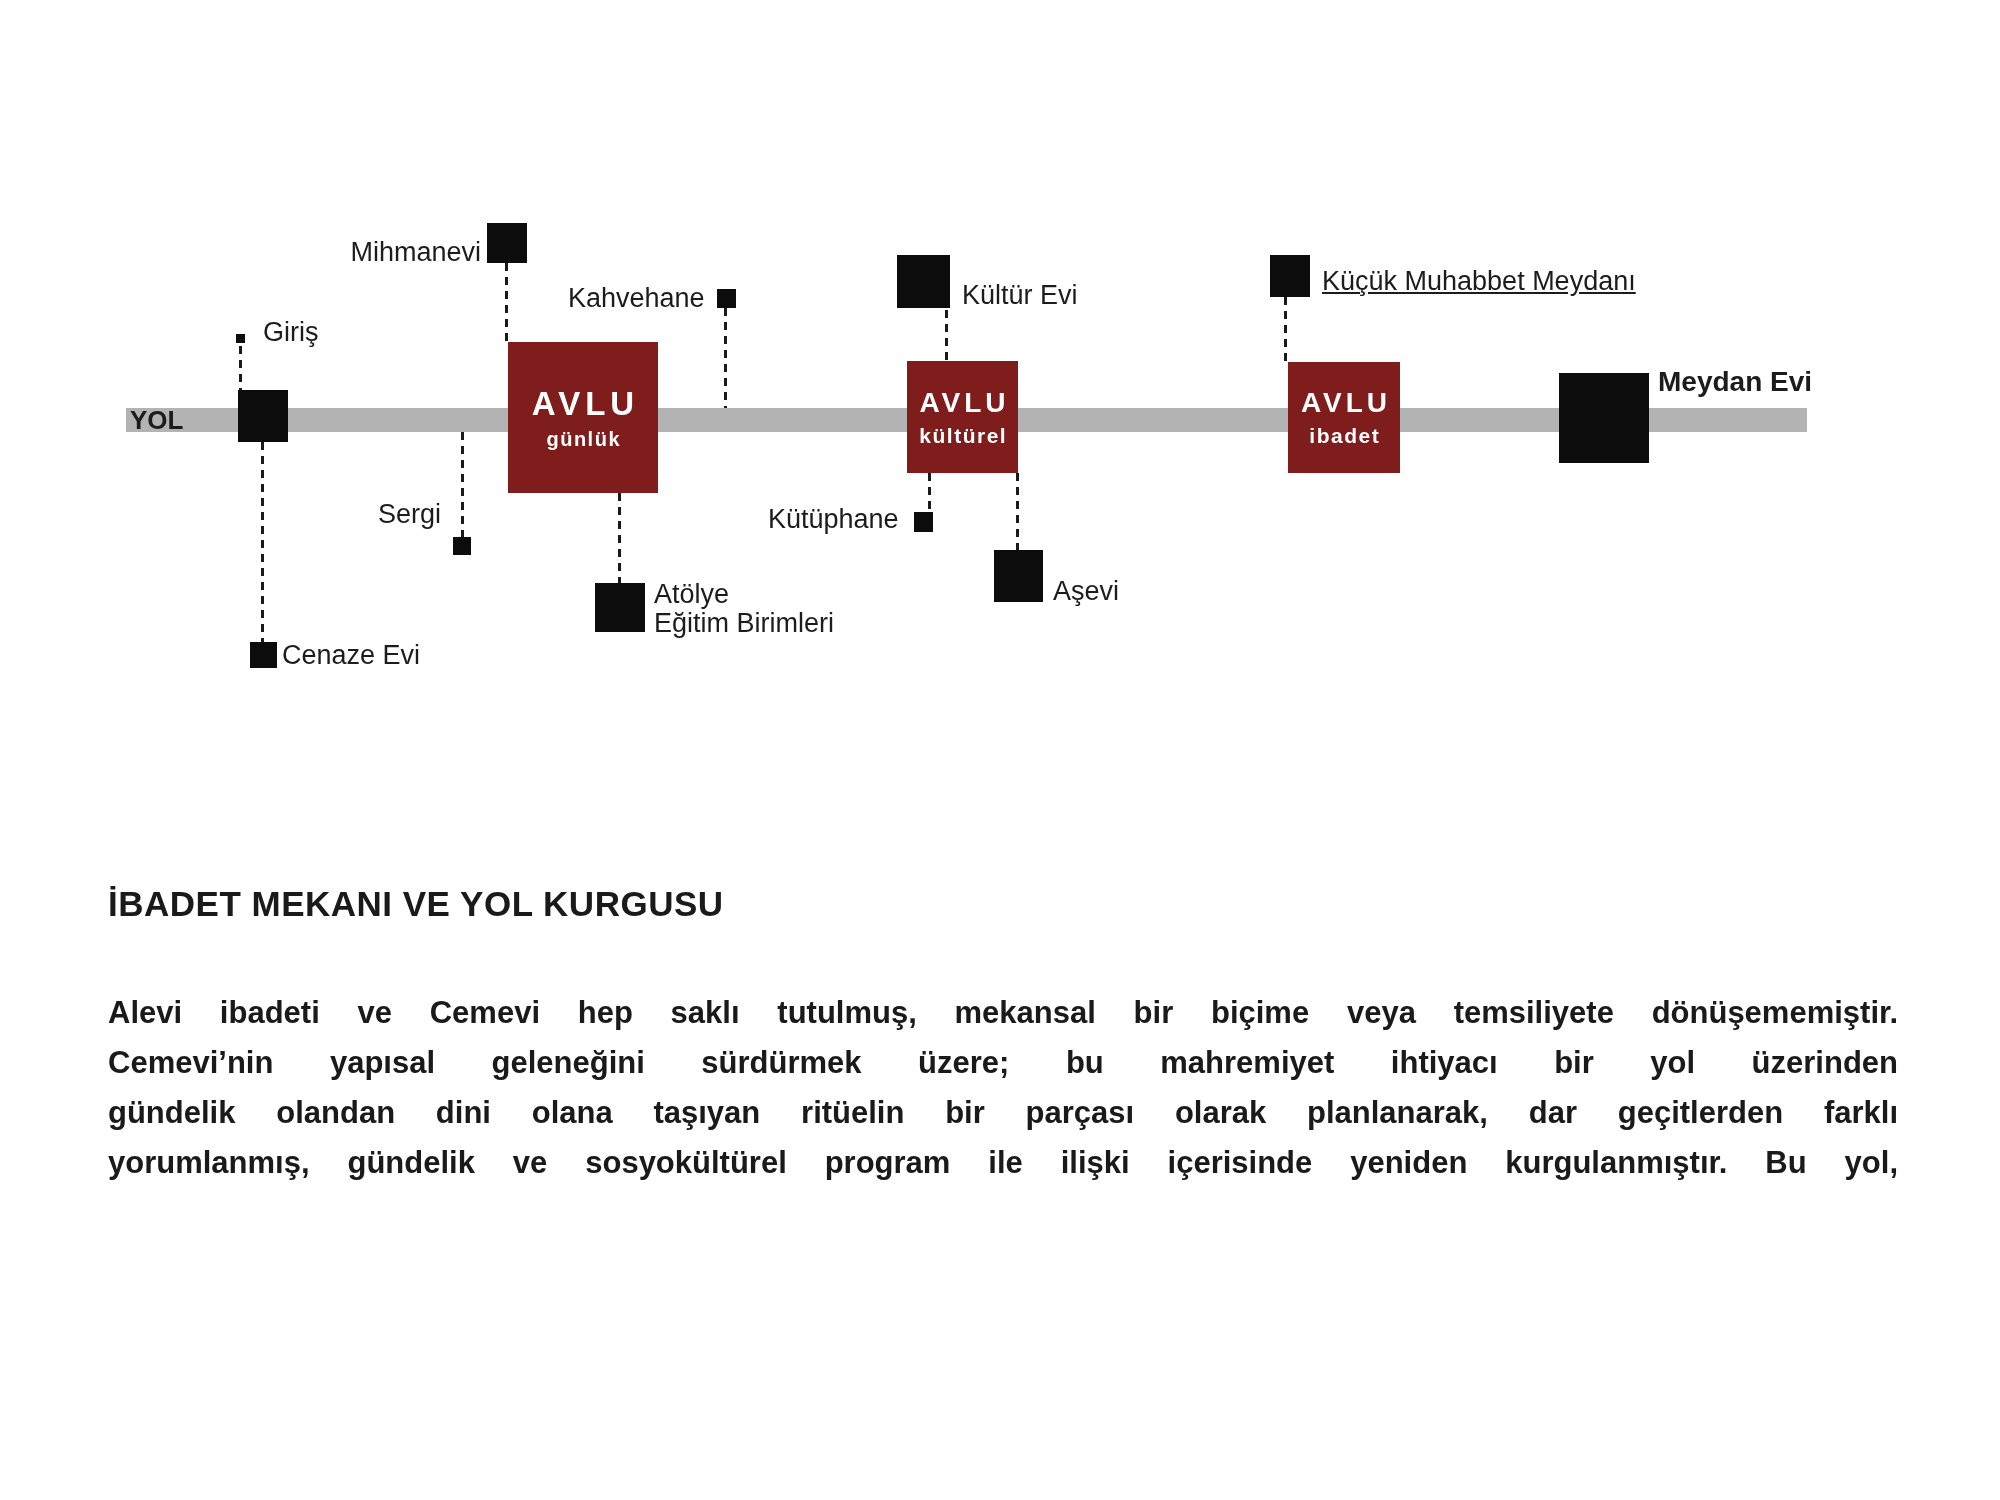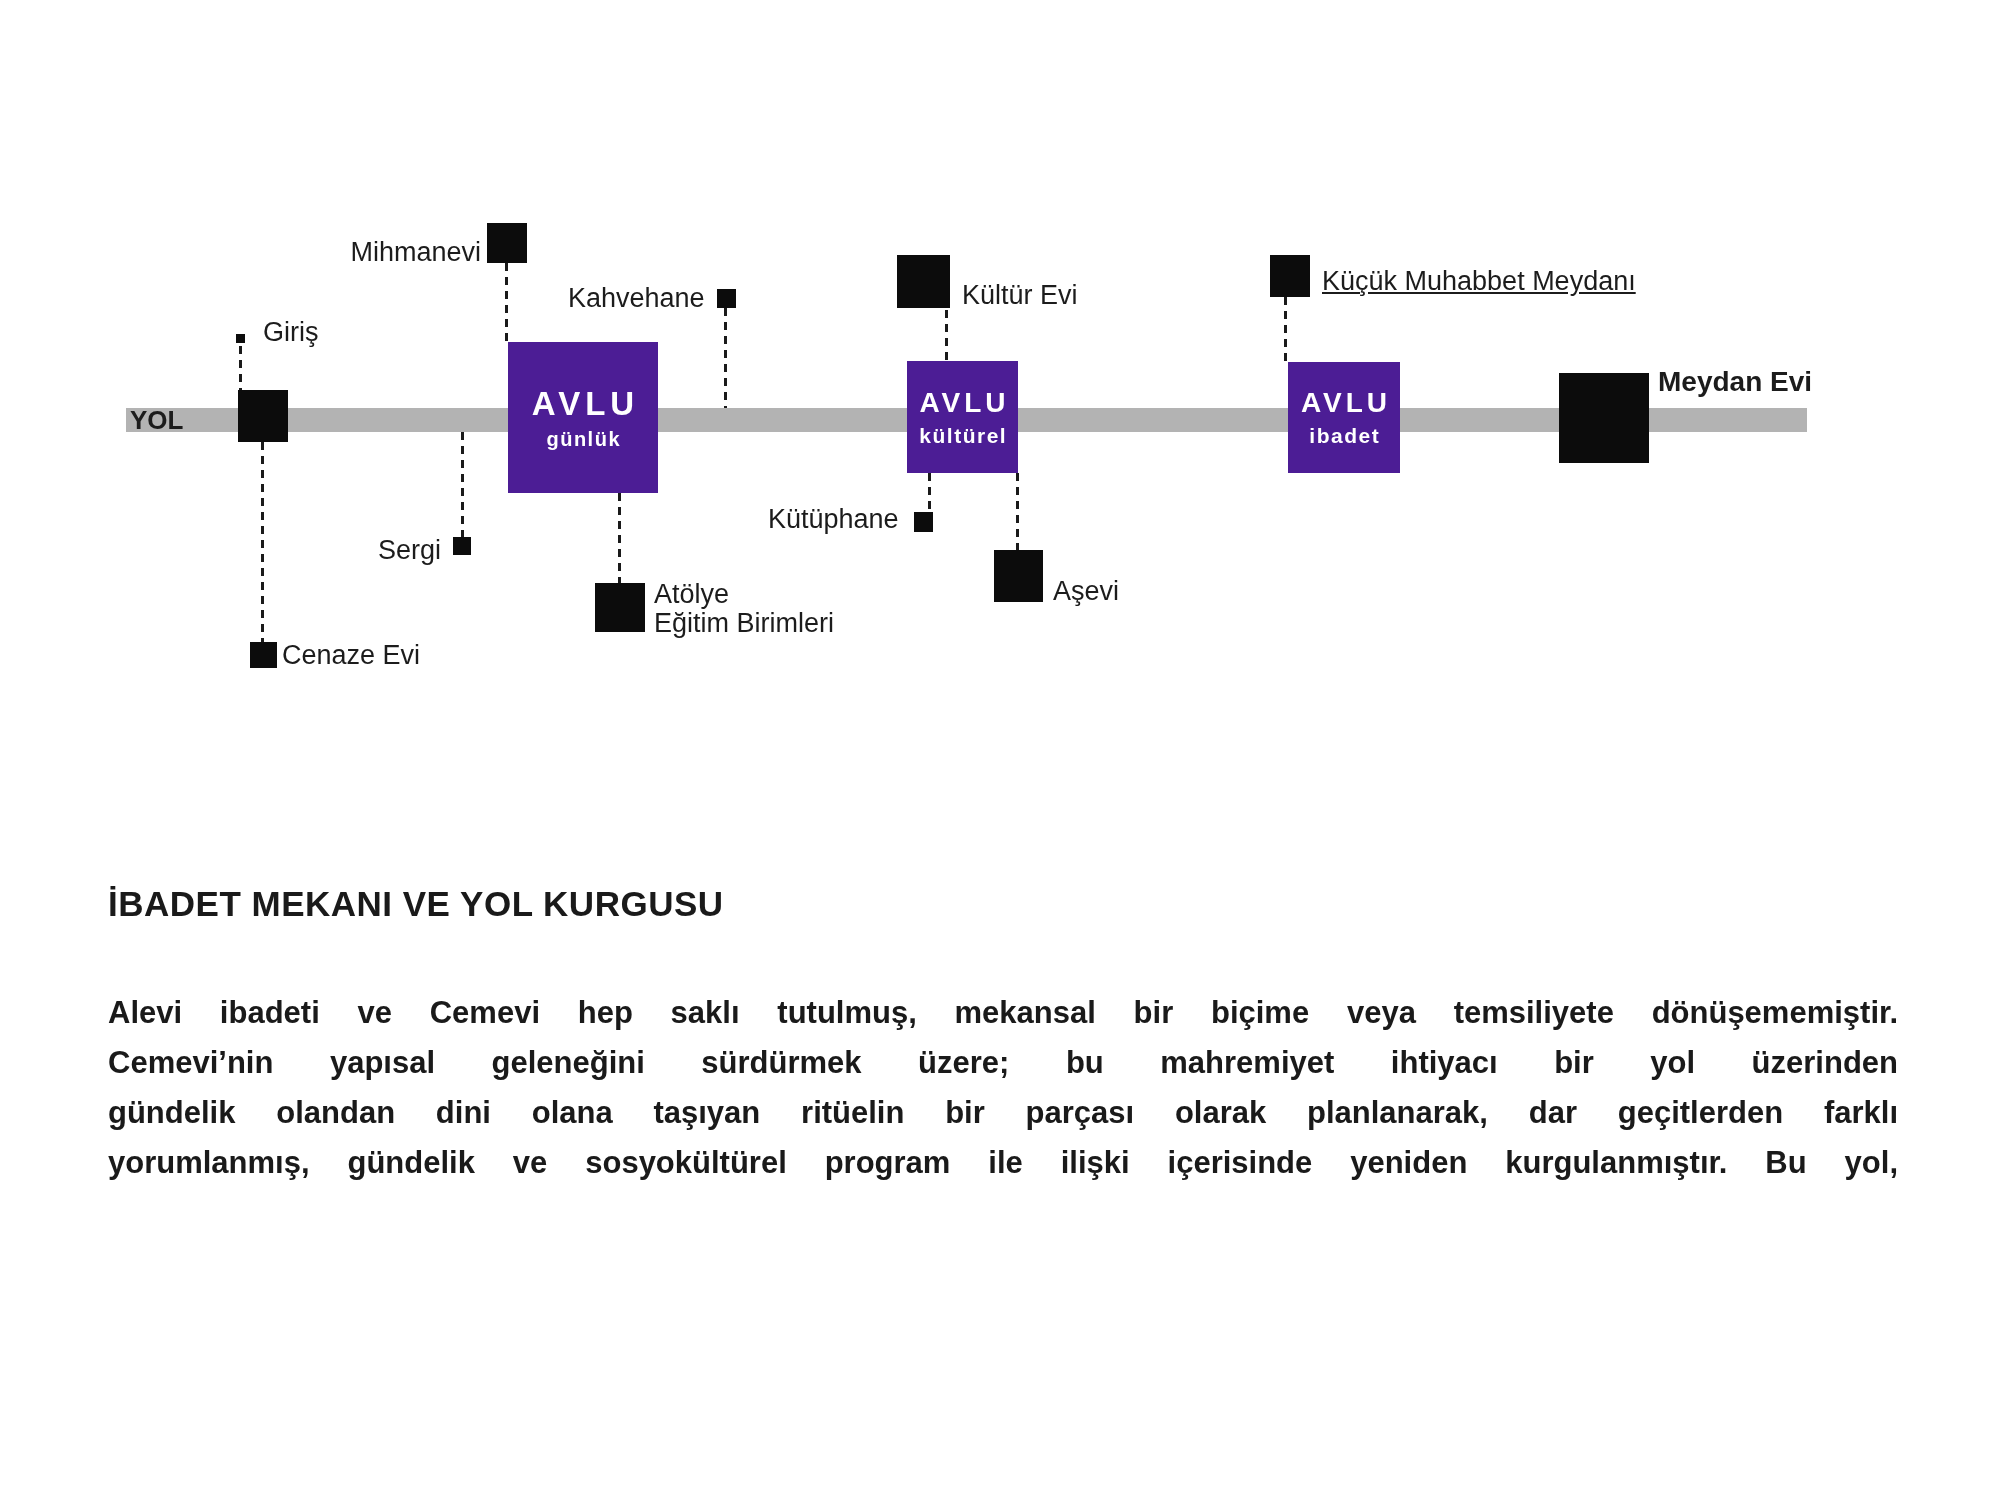--- a/index.html
+++ b/index.html
@@ -17,21 +17,21 @@
   #sq-kahvehane{left:717px;top:289px;width:19px;height:19px;}
   #sq-kultur{left:897px;top:255px;width:53px;height:53px;}
   #sq-kucuk{left:1270px;top:255px;width:40px;height:42px;}
   #sq-sergi{left:453px;top:537px;width:18px;height:18px;}
   #sq-kutuphane{left:914px;top:512px;width:19px;height:20px;}
   #sq-cenaze{left:250px;top:642px;width:27px;height:26px;}
   #sq-atolye{left:595px;top:583px;width:50px;height:49px;}
   #sq-asevi{left:994px;top:550px;width:49px;height:52px;}
   #sq-meydan{left:1559px;top:373px;width:90px;height:90px;}
   
-  .avlu{position:absolute;background:#4c1d95;color:#ffffff;display:flex;flex-direction:column;
+  .avlu{position:absolute;background:#7f1d1d;color:#ffffff;display:flex;flex-direction:column;
         align-items:center;justify-content:center;text-align:center;}
   #avlu-gunluk{left:508px;top:342px;width:150px;height:151px;}
   #avlu-kulturel{left:907px;top:361px;width:111px;height:112px;}
   #avlu-ibadet{left:1288px;top:362px;width:112px;height:111px;}
   .avlu-title{font-weight:bold;letter-spacing:5px;text-indent:5px;}
   .avlu-sub{font-weight:bold;margin-top:5px;letter-spacing:1.5px;text-indent:1.5px;}
   #avlu-gunluk .avlu-title{font-size:33px;}
   #avlu-gunluk .avlu-sub{font-size:20px;}
   #avlu-kulturel .avlu-title,#avlu-ibadet .avlu-title{font-size:28px;letter-spacing:4px;text-indent:4px;}
   #avlu-kulturel .avlu-sub,#avlu-ibadet .avlu-sub{font-size:21px;}
@@ -50,21 +50,21 @@
   #d-kucuk{left:1284px;top:297px;height:65px;}
   
   .lbl{position:absolute;font-size:27px;line-height:29px;white-space:nowrap;color:#1c1c1c;}
   #lbl-yol{left:130px;top:408px;height:24px;display:flex;align-items:center;font-size:26px;font-weight:bold;}
   #lbl-giris{left:263px;top:318px;}
   #lbl-mihmanevi{right:1519px;top:238px;}
   #lbl-kahvehane{left:568px;top:284px;}
   #lbl-kultur{left:962px;top:281px;}
   #lbl-kucuk{left:1322px;top:267px;text-decoration:underline;}
   #lbl-meydan{left:1658px;top:367px;font-size:28px;font-weight:bold;}
-  #lbl-sergi{left:378px;top:536px;}
+  #lbl-sergi{left:378px;top:500px;}
   #lbl-kutuphane{left:768px;top:505px;}
   #lbl-cenaze{left:282px;top:641px;}
   #lbl-atolye{left:654px;top:580px;}
   #lbl-asevi{left:1053px;top:577px;}
   
   .heading{position:absolute;left:108px;top:884px;font-size:35px;font-weight:bold;letter-spacing:0.5px;color:#1a1a1a;}
   .para{position:absolute;left:108px;top:988px;width:1790px;font-size:31px;font-weight:bold;color:#1a1a1a;}
   .para .jline{text-align:justify;text-align-last:justify;height:50px;line-height:50px;}
   .para .lline{text-align:left;height:50px;line-height:50px;}
 </style>

